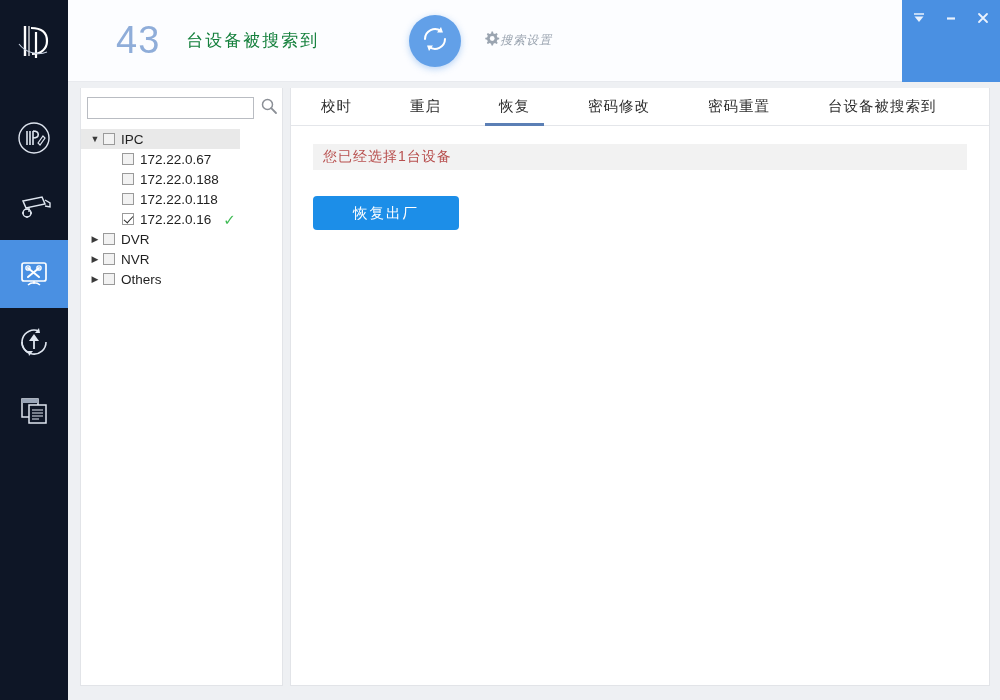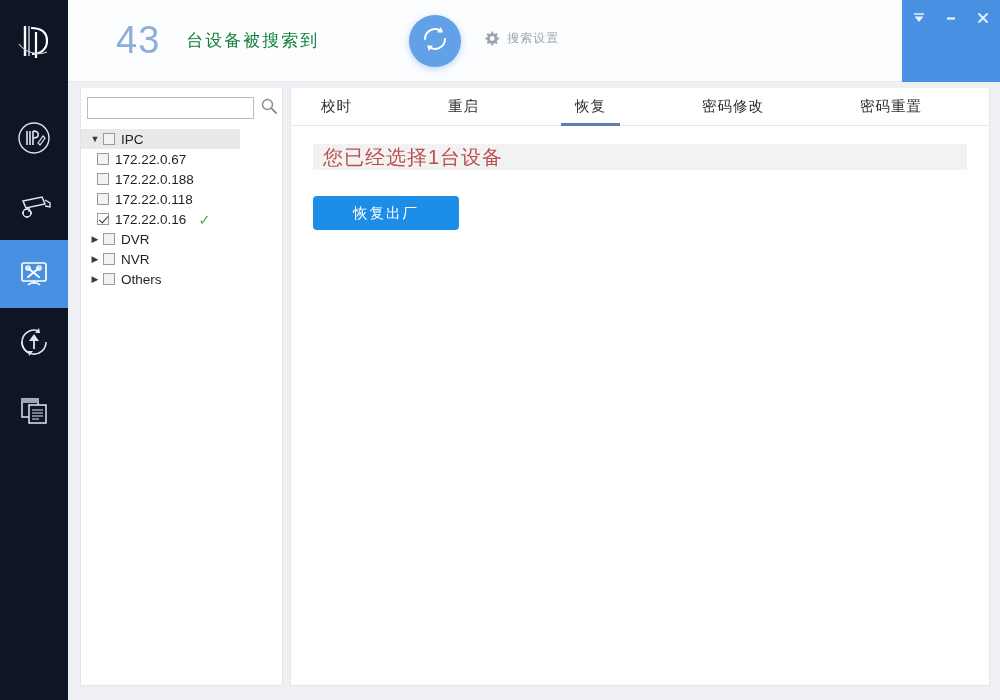--- a/index.html
+++ b/index.html
@@ -80,22 +80,24 @@
     background: #62a0e8;
     box-shadow: 0 2px 7px rgba(98,160,232,0.45);
     display: flex;
     align-items: center;
     justify-content: center;
     cursor: pointer;
   }
   .search-settings {
     margin-left: 22px;
     display: flex;
-    gap: 7px;
-    cursor: pointer;
+    align-items: center;
+    gap: 0;
+    cursor: pointer;
+    font-style: italic;
   }
   .search-settings .ss-label {
     font-size: 12px;
     color: #9aa4b0;
     letter-spacing: 1px;
   }
 
   
   .winctrls {
     position: absolute;
@@ -179,21 +181,21 @@
   .cbox.checked:after {
     content: "";
     position: absolute;
     left: 3px; top: 0px;
     width: 4px; height: 8px;
     border: solid #2b2b2b;
     border-width: 0 1.6px 1.6px 0;
     transform: rotate(42deg);
   }
   .tree-label { white-space: nowrap; }
-  .child-row { padding-left: 16px; text-align: center; }
+  .child-row { padding-left: 41px; text-align: center; }
   .root-row { padding-left: 6px; }
   .ok-check {
     margin-left: 12px;
     color: #3fbb54;
     font-size: 15px;
     font-weight: bold;
     line-height: 1;
   }
 
   
@@ -205,21 +207,20 @@
     background: #ffffff;
     border: 1px solid #e2e4e8;
     border-top: none;
   }
   .tabs {
     display: flex;
     align-items: flex-end;
     height: 38px;
     border-bottom: 1px solid #e4e6ea;
     padding-left: 14px;
-    gap: 38px;
   }
   .tab {
     position: relative;
     font-size: 14.5px;
     color: #2d2d2d;
     padding: 0 16px 9px 16px;
     margin-right: 26px;
     cursor: pointer;
     letter-spacing: 1px;
     white-space: nowrap;
@@ -233,21 +234,21 @@
   }
   .notice-bar {
     margin: 18px 22px 0 22px;
     height: 26px;
     background: #f2f2f2;
     display: flex;
     align-items: center;
     padding-left: 10px;
   }
   .notice-text {
-    font-size: 20px;
+    font-size: 14px;
     color: #b8504f;
     letter-spacing: 1px;
   }
   .action-btn {
     margin: 26px 0 0 22px;
     width: 146px; height: 34px;
     background: #1c8ee8;
     border: none;
     border-radius: 4px;
     color: #ffffff;

